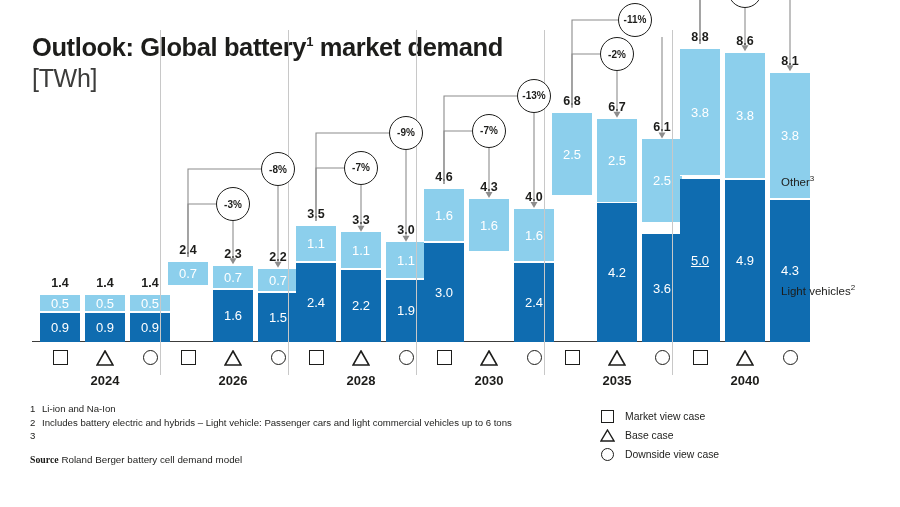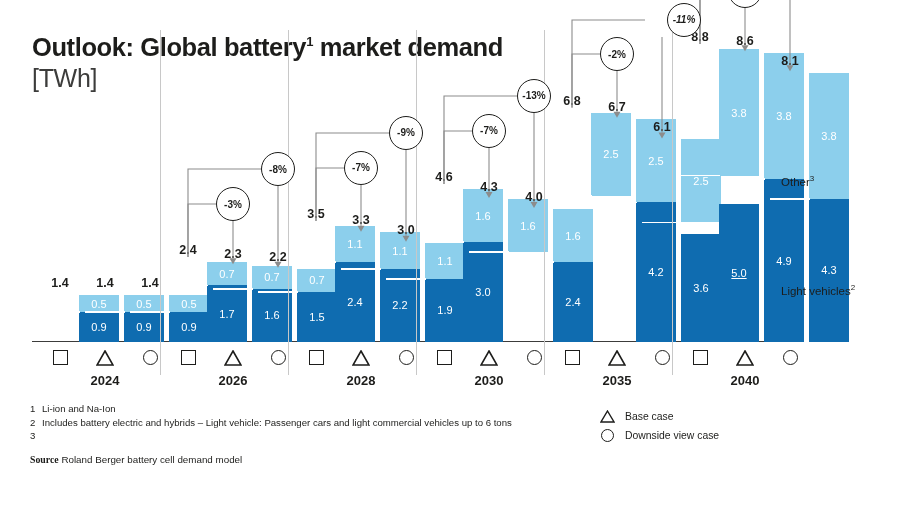--- a/index.html
+++ b/index.html
@@ -40,21 +40,21 @@
 
   
   .group { position: absolute; bottom: 0; height: 311px; }
   .bar-slot {
     position: absolute; bottom: 0; width: 40px; height: 311px;
   }
   .bar { position: absolute; bottom: 0; left: 0; width: 40px; }
   .seg {
     position: absolute; left: 0; width: 40px;
     display: flex; align-items: center; justify-content: center;
-    color: #ffffff; font-size: 11px; font-weight: 400; margin-left: 39px;
+    color: #ffffff; font-size: 13px; font-weight: 400;
   }
   .seg.light { background: #8ccfec; color: #ffffff; }
   .seg.dark  { background: #0f6cb0; color: #ffffff; }
   .seg-gap { position: absolute; left: 0; width: 40px; height: 1.5px; background: #ffffff; }
   .total-label {
     position: absolute; left: -6px; width: 52px; text-align: center;
     font-size: 12.5px; font-weight: bold; color: #1d1d1b;
   }
 
   
@@ -150,21 +150,20 @@
               <div class="seg dark" style="bottom: 0px; height: 29.9358px;">0.9</div>
               <div class="seg light" style="bottom: 29.9358px; height: 16.631px;">0.5</div>
               <div class="seg-gap" style="bottom: 29.1858px;"></div>
             </div>
             <div class="total-label" style="bottom: 51.5668px;">1.4</div>
           </div>
         </div>
         <div class="group" style="left: 136px; width: 130px;">
           <div class="bar-slot" style="left: 0px;">
             <div class="bar" style="height: 79.8289px;">
-              <div class="seg dark" style="bottom: 0px; height: 56.5455px;">1.7</div>
               <div class="seg light" style="bottom: 56.5455px; height: 23.2834px;">0.7</div>
               <div class="seg-gap" style="bottom: 55.7955px;"></div>
             </div>
             <div class="total-label" style="bottom: 84.8289px;">2.4</div>
           </div>
           <div class="bar-slot" style="left: 45px;">
             <div class="bar" style="height: 76.5027px;">
               <div class="seg dark" style="bottom: 0px; height: 53.2193px;">1.6</div>
               <div class="seg light" style="bottom: 53.2193px; height: 23.2834px;">0.7</div>
               <div class="seg-gap" style="bottom: 52.4693px;"></div>
@@ -252,21 +251,21 @@
               <div class="seg dark" style="bottom: 0px; height: 108px;">3.6</div>
               <div class="seg light" style="bottom: 119.743px; height: 83.1551px;">2.5</div>
               <div class="seg-gap" style="bottom: 118.993px;"></div>
             </div>
             <div class="total-label" style="bottom: 207.898px;">6.1</div>
           </div>
         </div>
         <div class="group" style="left: 648px; width: 130px;">
           <div class="bar-slot" style="left: 0px;">
             <div class="bar" style="height: 292.706px;">
-              <div class="seg dark" style="bottom: 0px; height: 138px; text-decoration: underline;">5.0</div>
+              <div class="seg dark" style="bottom: 0px; height: 163px; text-decoration: underline;">5.0</div>
               <div class="seg light" style="bottom: 166.31px; height: 126.396px;">3.8</div>
               <div class="seg-gap" style="bottom: 165.56px;"></div>
             </div>
             <div class="total-label" style="bottom: 297.706px;">8.8</div>
           </div>
           <div class="bar-slot" style="left: 45px;">
             <div class="bar" style="height: 289.38px;">
               <div class="seg dark" style="bottom: 0px; height: 162.984px;">4.9</div>
               <div class="seg light" style="bottom: 162.984px; height: 126.396px;">3.8</div>
               <div class="seg-gap" style="bottom: 162.234px;"></div>
@@ -340,21 +339,21 @@
           </svg>
         </div>
         <div class="callout" style="left: 568px; top: 7.49198px;">-2%</div>
         <div class="connector" style="left: 528px; top: -10.508px;">
           <svg width="114" height="128.60962566844924">
             <path d="M 12 88 L 12 0 L 85 0" fill="none" stroke="#8c8c8c" stroke-width="1.1"></path>
             <path d="M 102 17 L 102 112.60962566844924" fill="none" stroke="#8c8c8c" stroke-width="1.1"></path>
             <polygon points="98.5,112.60962566844924 105.5,112.60962566844924 102,118.60962566844924" fill="#8c8c8c"></polygon>
           </svg>
         </div>
-        <div class="callout" style="left: 635px; top: -27.508px; font-style: italic;">-11%</div>
+        <div class="callout" style="left: 586px; top: -27.508px;">-11%</div>
         <div class="connector" style="left: 656px; top: -38.7059px;">
           <svg width="69" height="70.3262032085562">
             <path d="M 12 53 L 12 0 L 40 0" fill="none" stroke="#8c8c8c" stroke-width="1.1"></path>
             <path d="M 57 17 L 57 54.326203208556194" fill="none" stroke="#8c8c8c" stroke-width="1.1"></path>
             <polygon points="53.5,54.326203208556194 60.5,54.326203208556194 57,60.326203208556194" fill="#8c8c8c"></polygon>
           </svg>
         </div>
         <div class="callout" style="left: 696px; top: -55.7059px;">-2%</div>
         <div class="connector" style="left: 656px; top: -73.7059px;">
           <svg width="114" height="125.28342245989307">
@@ -426,20 +425,26 @@
       </div>
       <div class="fn">
         <span class="fn-num">3</span>
       </div>
       <div id="source"><b>Source</b> <span>Roland Berger battery cell demand model</span></div>
     </div>
 
   <div id="legend">
       <div class="legend-row">
         <span class="legend-icon">
+          <span class="sq" style="width:13px;height:13px"></span>
+        </span>
+        <span>Market view case</span>
+      </div>
+      <div class="legend-row">
+        <span class="legend-icon">
           <svg width="15" height="13">
             <polygon points="7.5,1 14,12 1,12" fill="none" stroke="#1d1d1b" stroke-width="1.4"></polygon>
           </svg>
         </span>
         <span>Base case</span>
       </div>
       <div class="legend-row">
         <span class="legend-icon">
           <span class="cir" style="width:13px;height:13px"></span>
         </span>

